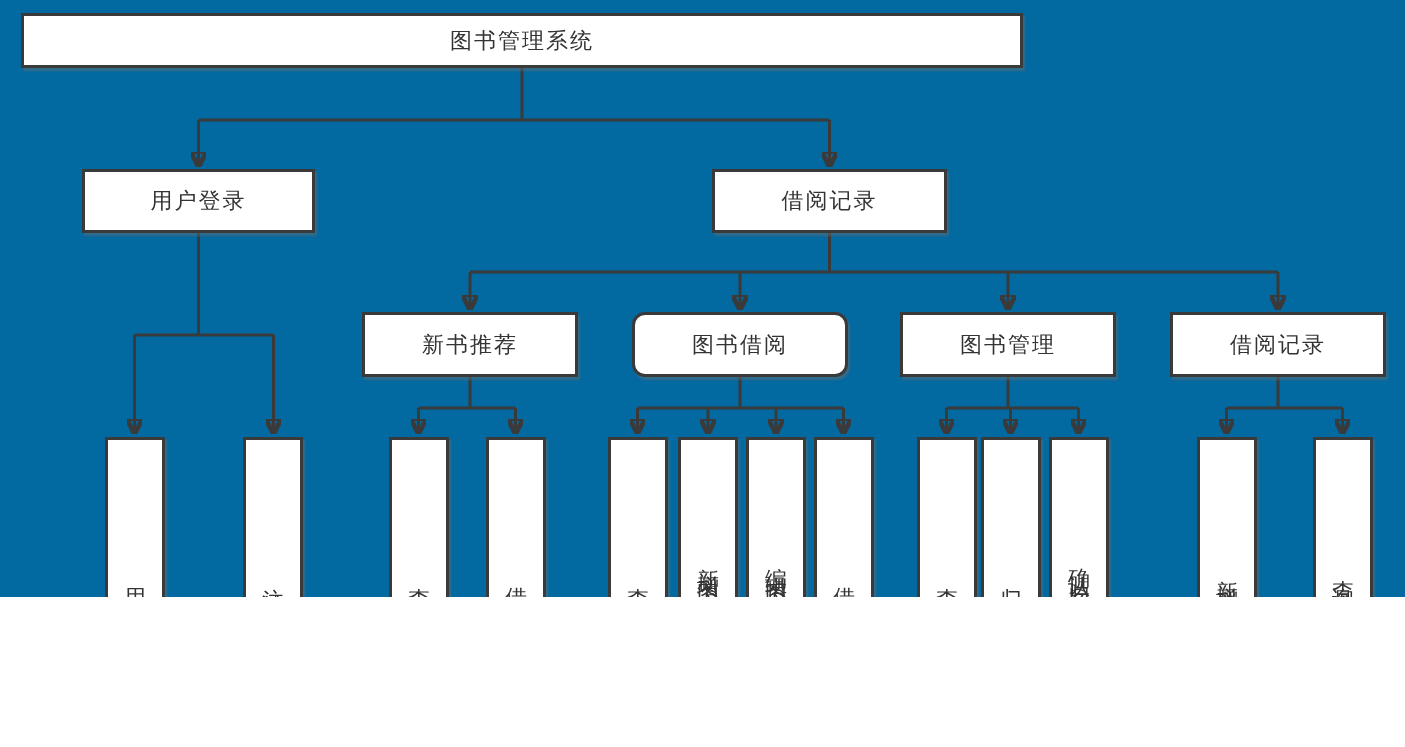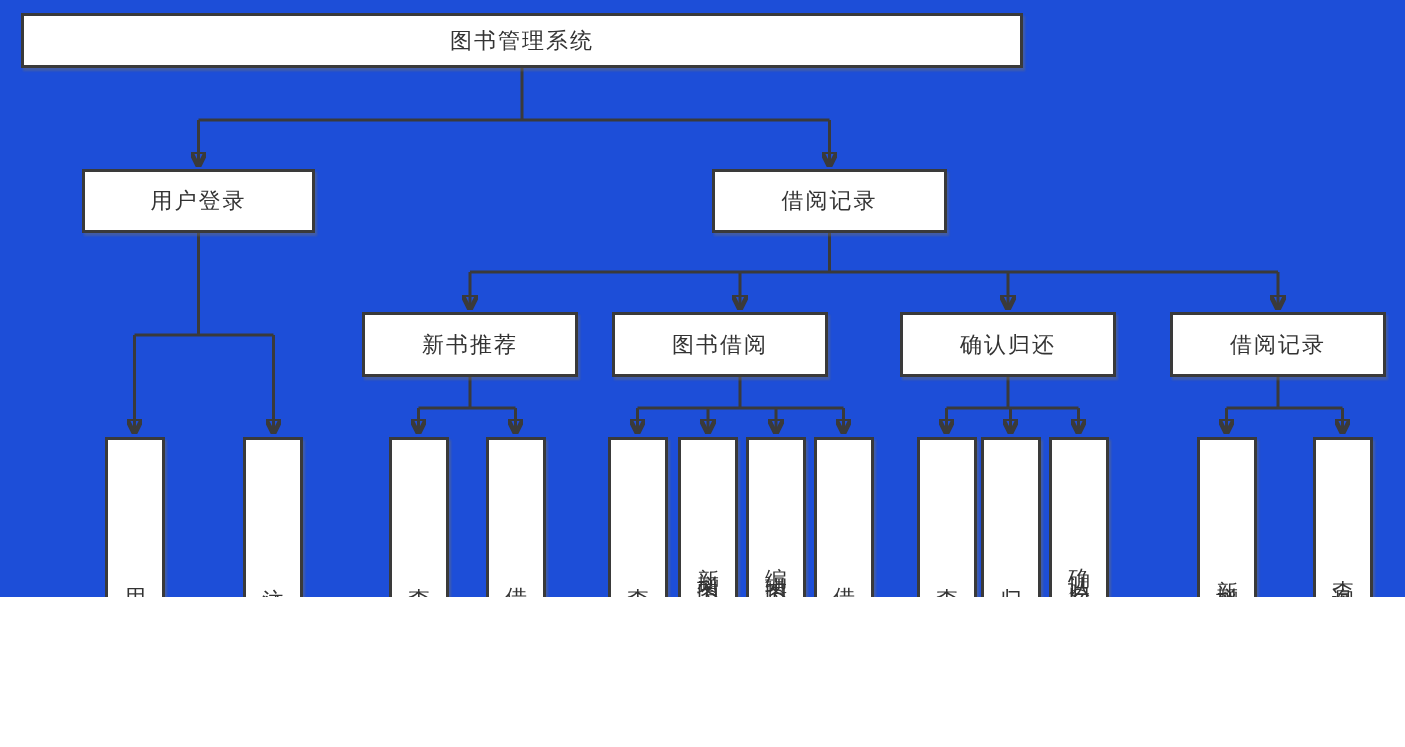--- a/index.html
+++ b/index.html
@@ -1,20 +1,20 @@
 <!DOCTYPE html>
 <html><head>
 <meta charset="utf-8">
 <style>
   html, body { margin: 0; padding: 0; background: #ffffff; }
   .canvas {
     position: relative;
     width: 1405px;
     height: 597px;
-    background: #1d4ed8;
+    background: #0369a1;
     overflow: hidden;
     font-family: "Liberation Sans", sans-serif;
     color: #333333;
   }
   .connector-svg {
     position: absolute;
     left: 0; top: 0;
     width: 1405px; height: 747px;
     z-index: 1;
   }
@@ -60,21 +60,21 @@
     font-size: 22px;
     letter-spacing: 8px;
     line-height: 1.1;
     white-space: nowrap;
   }
   .root-box    { left: 21px;  top: 13px;  width: 1002px; height: 55px; }
   .lv2-user    { left: 82px;  top: 169px; width: 233px;  height: 64px; }
   .lv2-book    { left: 712px; top: 169px; width: 235px;  height: 64px; }
   .lv3        { top: 312px; height: 65px; width: 216px; }
   .lv3-newbook { left: 362px; }
-  .lv3-borrow  { left: 612px; }
+  .lv3-borrow  { left: 632px; border-radius: 13px; }
   .lv3-current { left: 900px; }
   .lv3-records { left: 1170px; }
   .leaf-a1 { left: 105px; }
   .leaf-a2 { left: 243px; }
   .leaf-b1 { left: 389px; }
   .leaf-b2 { left: 486px; }
   .leaf-c1 { left: 608px; }
   .leaf-c2 { left: 678px; }
   .leaf-c3 { left: 746px; }
   .leaf-c4 { left: 814px; }
@@ -151,21 +151,21 @@
     <span class="hlabel">借阅记录</span>
   </div>
 
   <div class="node lv3 lv3-newbook">
     <span class="hlabel">新书推荐</span>
   </div>
   <div class="node lv3 lv3-borrow">
     <span class="hlabel">图书借阅</span>
   </div>
   <div class="node lv3 lv3-current">
-    <span class="hlabel">确认归还</span>
+    <span class="hlabel">图书管理</span>
   </div>
   <div class="node lv3 lv3-records">
     <span class="hlabel">借阅记录</span>
   </div>
 
   <div class="leaf leaf-a1">
     <span class="vlabel">用户登录</span>
   </div>
   <div class="leaf leaf-a2">
     <span class="vlabel">注销登录</span>

